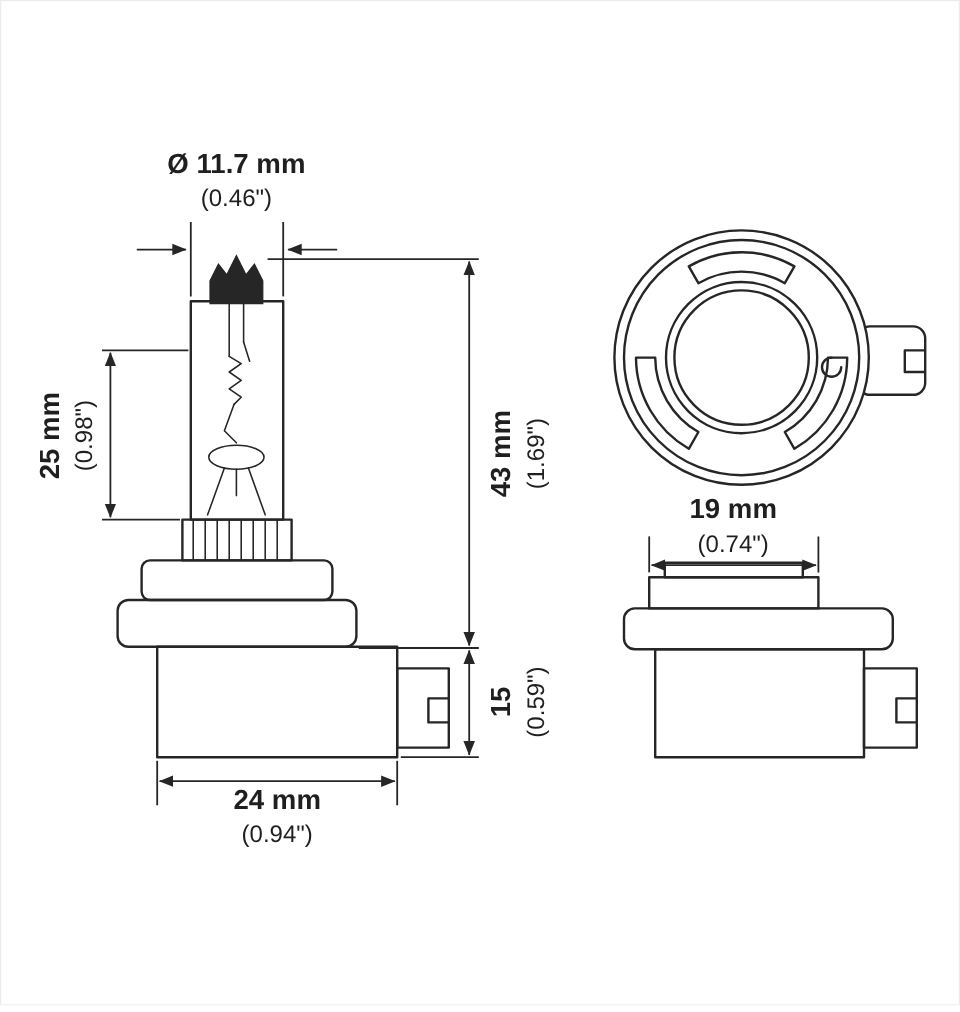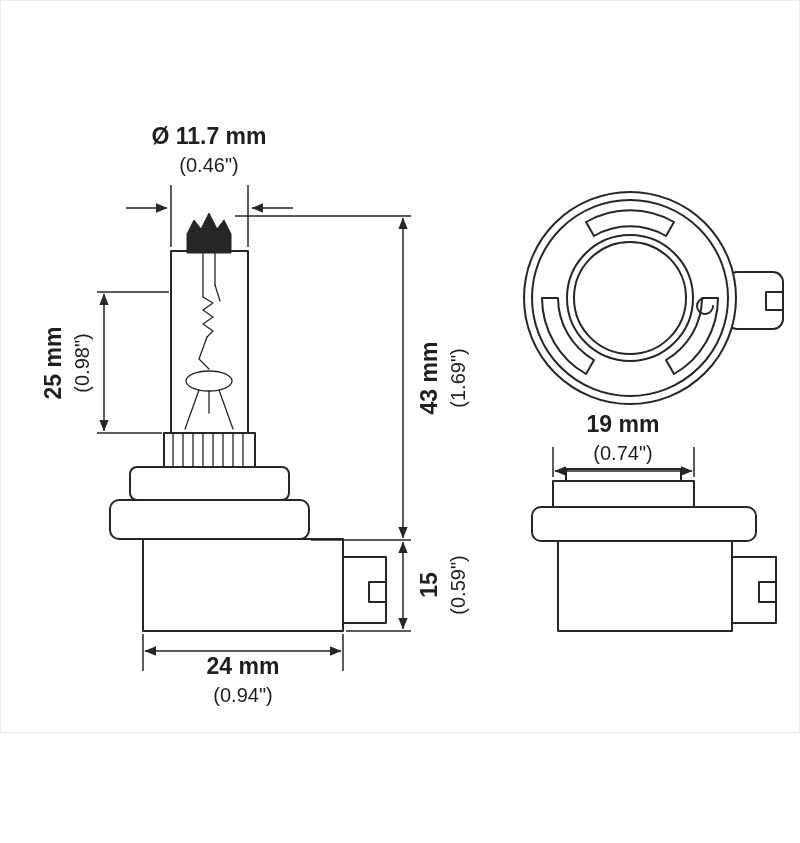--- a/index.html
+++ b/index.html
@@ -1,24 +1,23 @@
 <!DOCTYPE html>
 <html><head>
 <meta charset="utf-8">
 <style>
   * { margin: 0; padding: 0; box-sizing: border-box; }
   html, body { background: #ffffff; }
   .page {
     position: relative;
     width: 800px;
-    height: 733px;
+    height: 838px;
     background: #ffffff;
     border: 1px solid #ececec;
     overflow: hidden;
-    padding-left: 12px;
   }
   svg { display: block; }
   .ln   { fill: none; stroke: #262626; stroke-width: 2;   stroke-linejoin: round; stroke-linecap: round; }
   .lnw  { fill: #ffffff; stroke: #262626; stroke-width: 2; stroke-linejoin: round; }
   .thin { fill: none; stroke: #262626; stroke-width: 1.3; stroke-linejoin: round; stroke-linecap: round; }
   .dim  { fill: none; stroke: #262626; stroke-width: 1.5; }
   .t1 { font: bold 23px "Liberation Sans", sans-serif; fill: #1f1f1f; text-anchor: middle; }
   .t2 { font: 20px "Liberation Sans", sans-serif;      fill: #1f1f1f; text-anchor: middle; }
 </style>
 </head>

